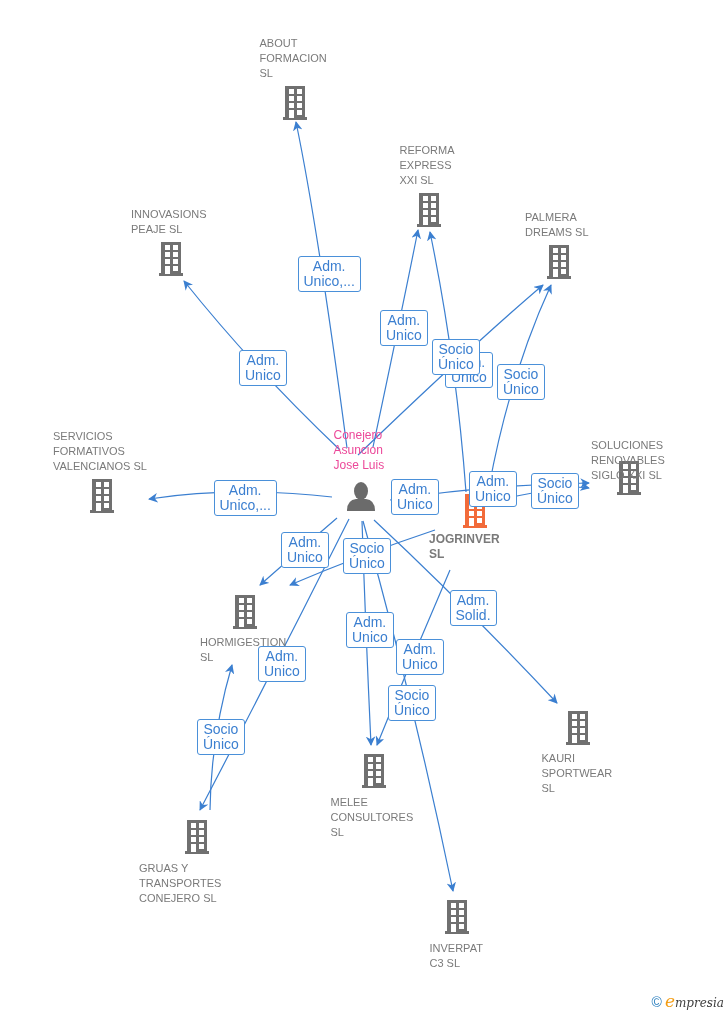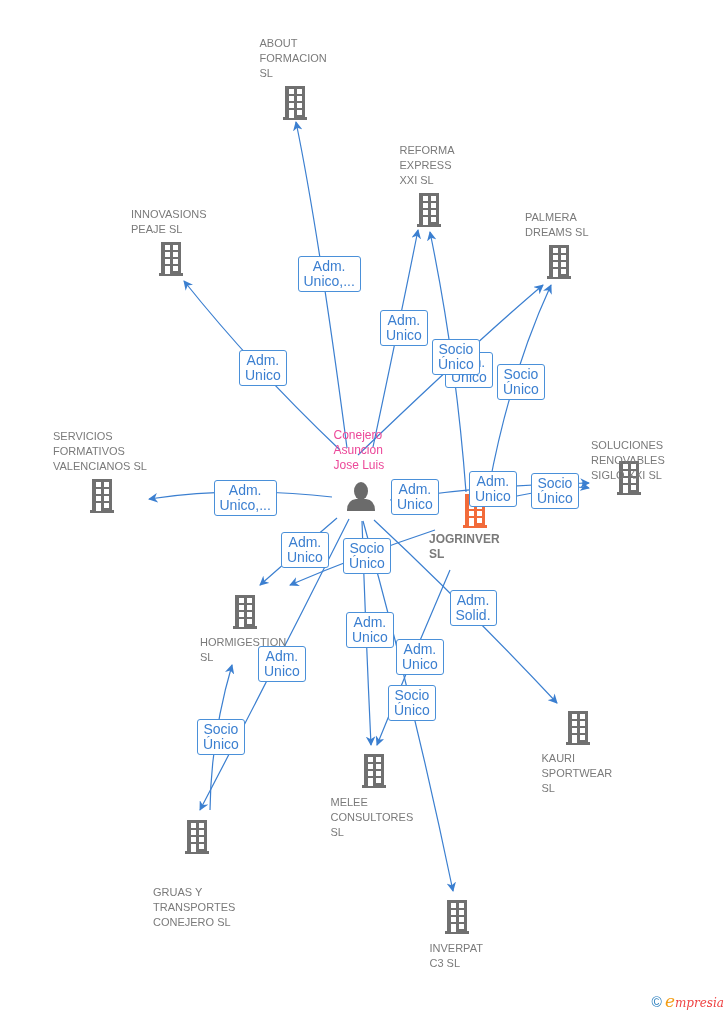--- a/index.html
+++ b/index.html
@@ -8,21 +8,21 @@
   #graph { position: absolute; left: 0; top: 0; width: 728px; height: 1015px; }
   .node { position: absolute; text-align: left; color: #7a7a7a; font-size: 11px; line-height: 15px; }
   .node .label { display: block; white-space: pre-line; }
   .node.center .label { color: #7a7a7a; font-weight: bold; font-size: 12px; }
   .node.person .label { font-size: 12px; color: #ec4899; }
   .edge-label { position: absolute; background: #fff; border: 1px solid #4a90d9; border-radius: 3px;
                 color: #3b7fd0; font-size: 14px; line-height: 15px; text-align: center;
                 padding: 2px 5px; white-space: pre-line; }
   .logo { position: absolute; right: 4px; bottom: 4px; font-size: 13px; color: #555; }
   .logo .e { color: #f39c12; font-style: italic; font-family: "DejaVu Serif", serif; font-size: 17px; }
-  .logo .rest { color: #ef4444; font-style: italic; font-family: "DejaVu Serif", serif; font-size: 12px; }
+  .logo .rest { color: #404040; font-style: italic; font-family: "DejaVu Serif", serif; font-size: 12px; }
   .logo .copy { color: #2a7fbf; font-size: 14px; margin-right: 3px; }
 </style>
 </head>
 <body>
 
 <svg id="graph" xmlns="http://www.w3.org/2000/svg" width="728" height="1015">
   <defs>
     <marker id="arrow" viewBox="0 0 10 10" refX="9" refY="5" markerWidth="8" markerHeight="8" orient="auto-start-reverse">
       <path d="M0,0 L10,5 L0,10 L3,5 z" fill="#3b7fd0"></path>
     </marker>
@@ -239,21 +239,21 @@
     </div>
     <div class="node" style="left: 200px; top: 635px;">
       <span class="label">HORMIGESTION
 SL</span>
     </div>
     <div class="node" style="left: 541.5px; top: 751px;">
       <span class="label">KAURI
 SPORTWEAR
 SL</span>
     </div>
-    <div class="node" style="left: 153px; top: 861px; margin-top: 24px;">
+    <div class="node" style="left: 139px; top: 861px;">
       <span class="label">GRUAS Y
 TRANSPORTES
 CONEJERO  SL</span>
     </div>
     <div class="node" style="left: 330.5px; top: 795px;">
       <span class="label">MELEE
 CONSULTORES
 SL</span>
     </div>
     <div class="node" style="left: 429.5px; top: 941px;">

